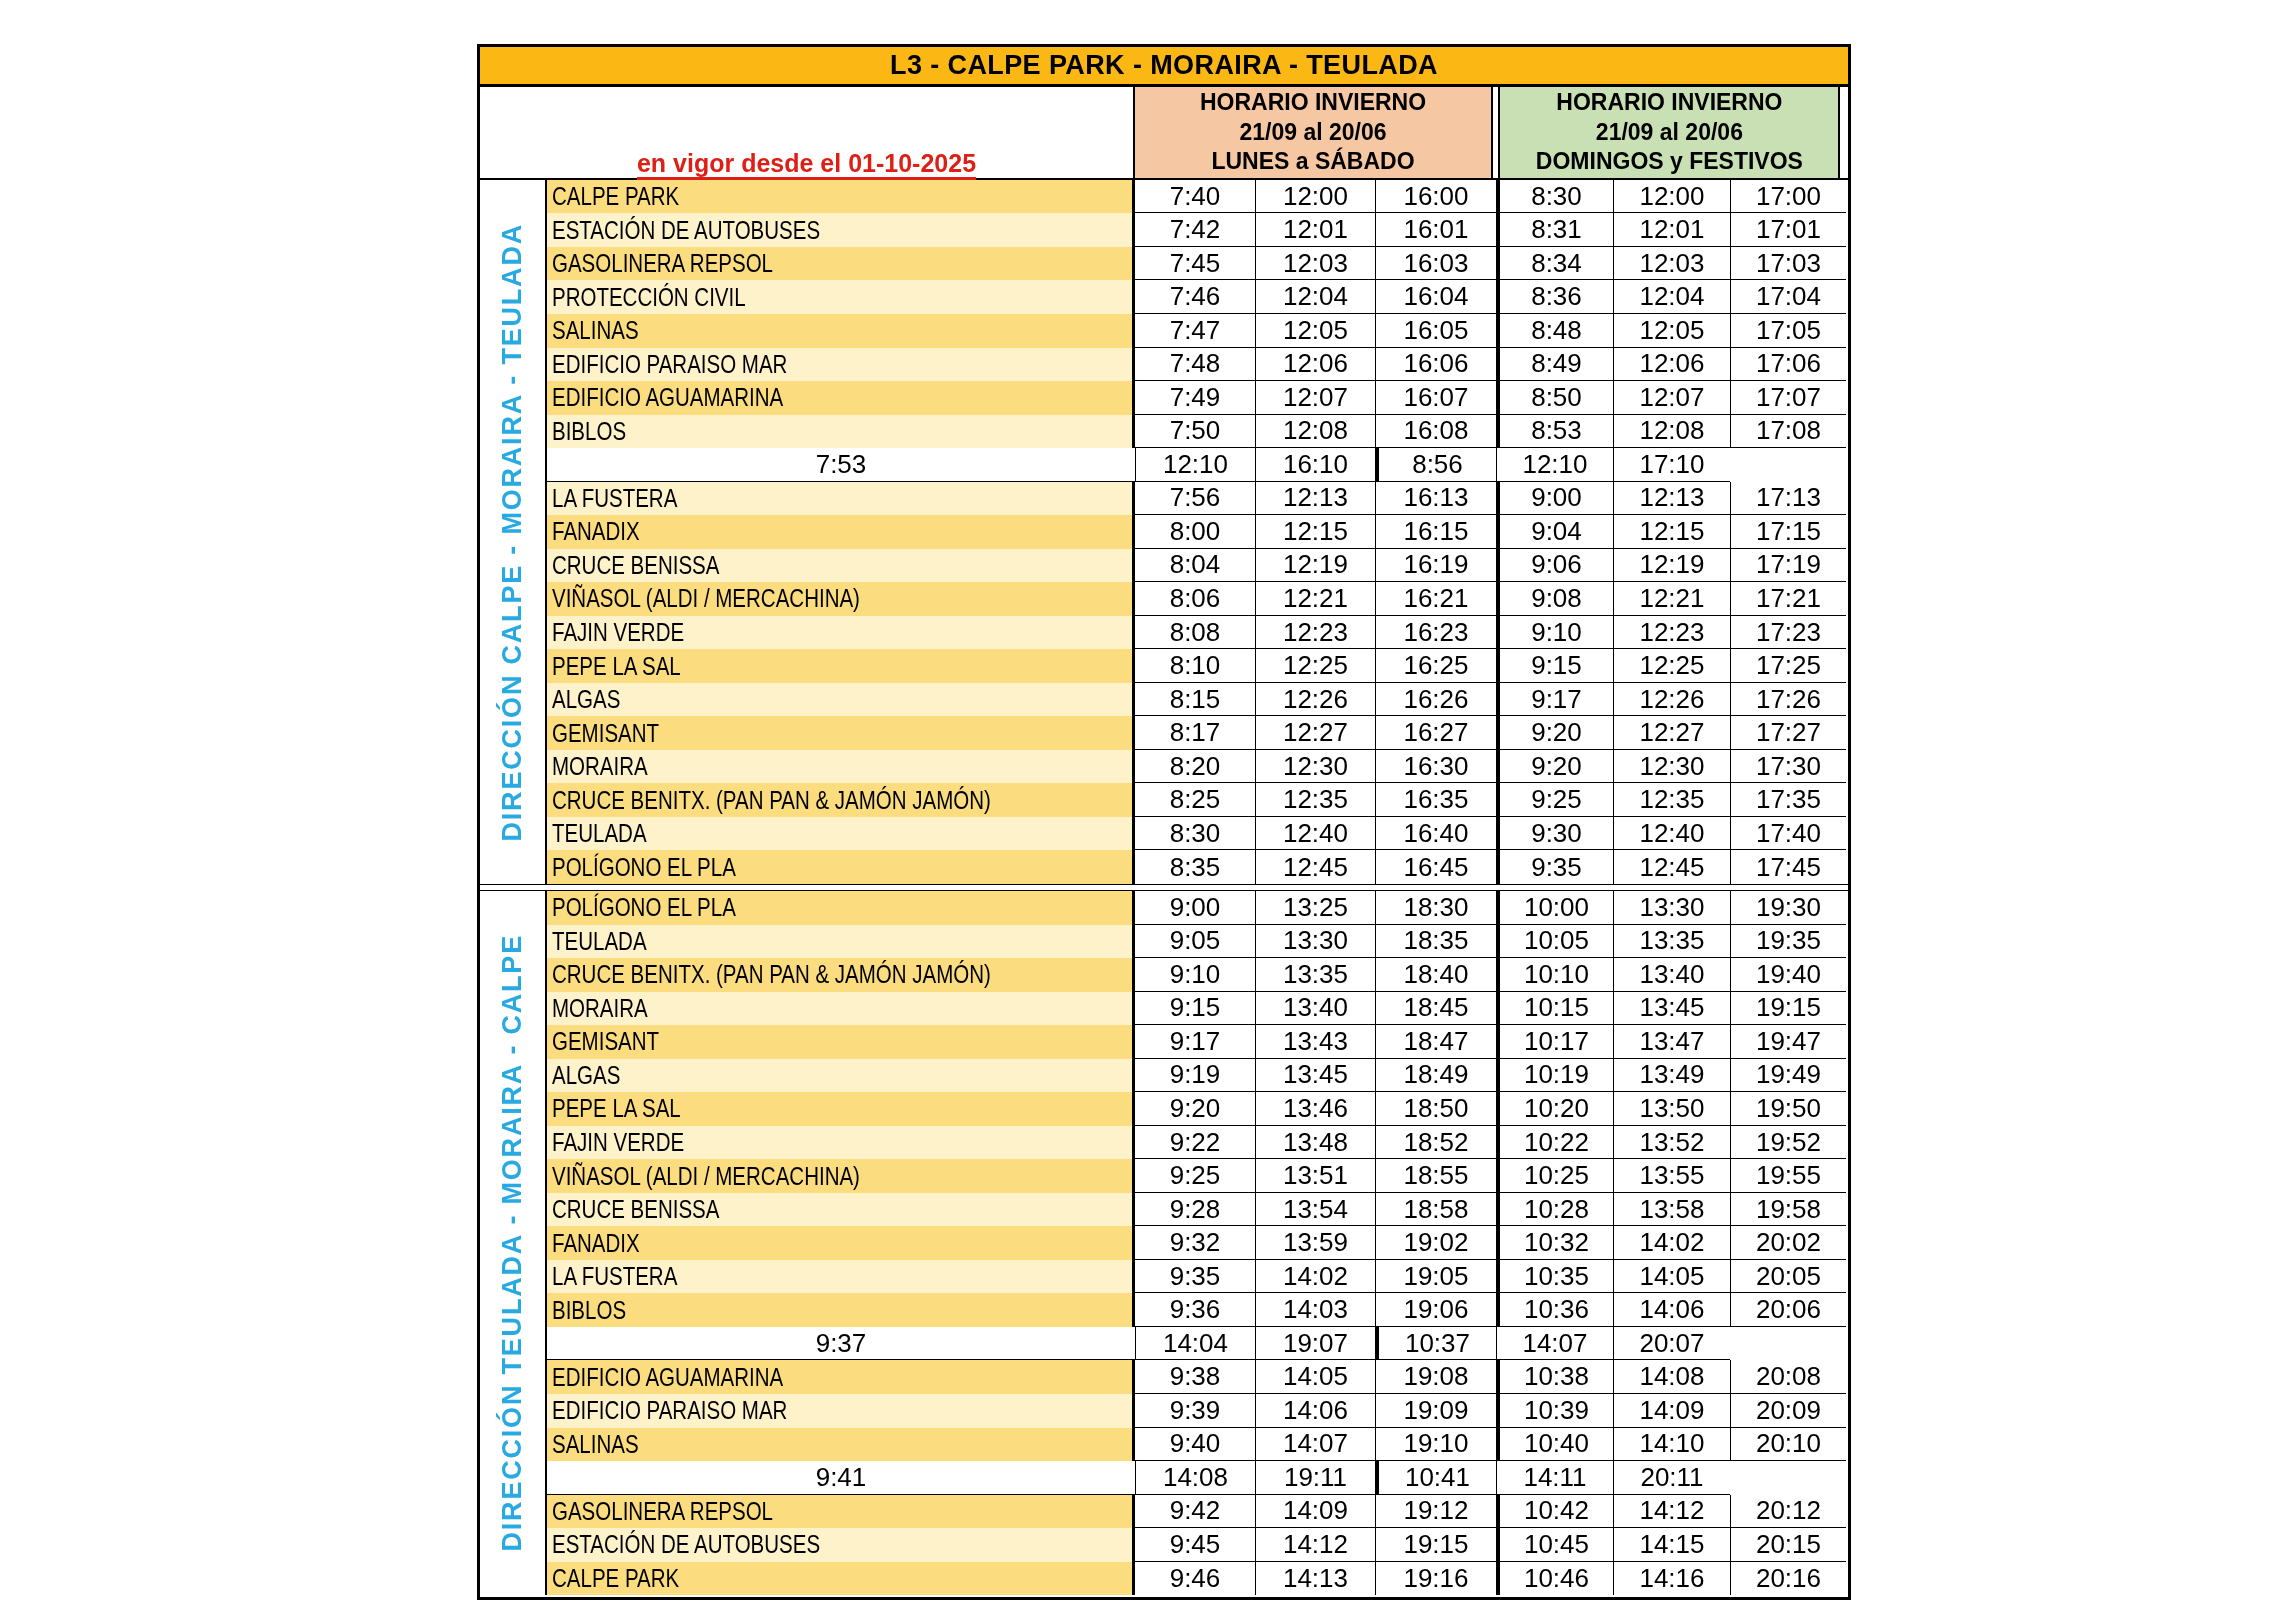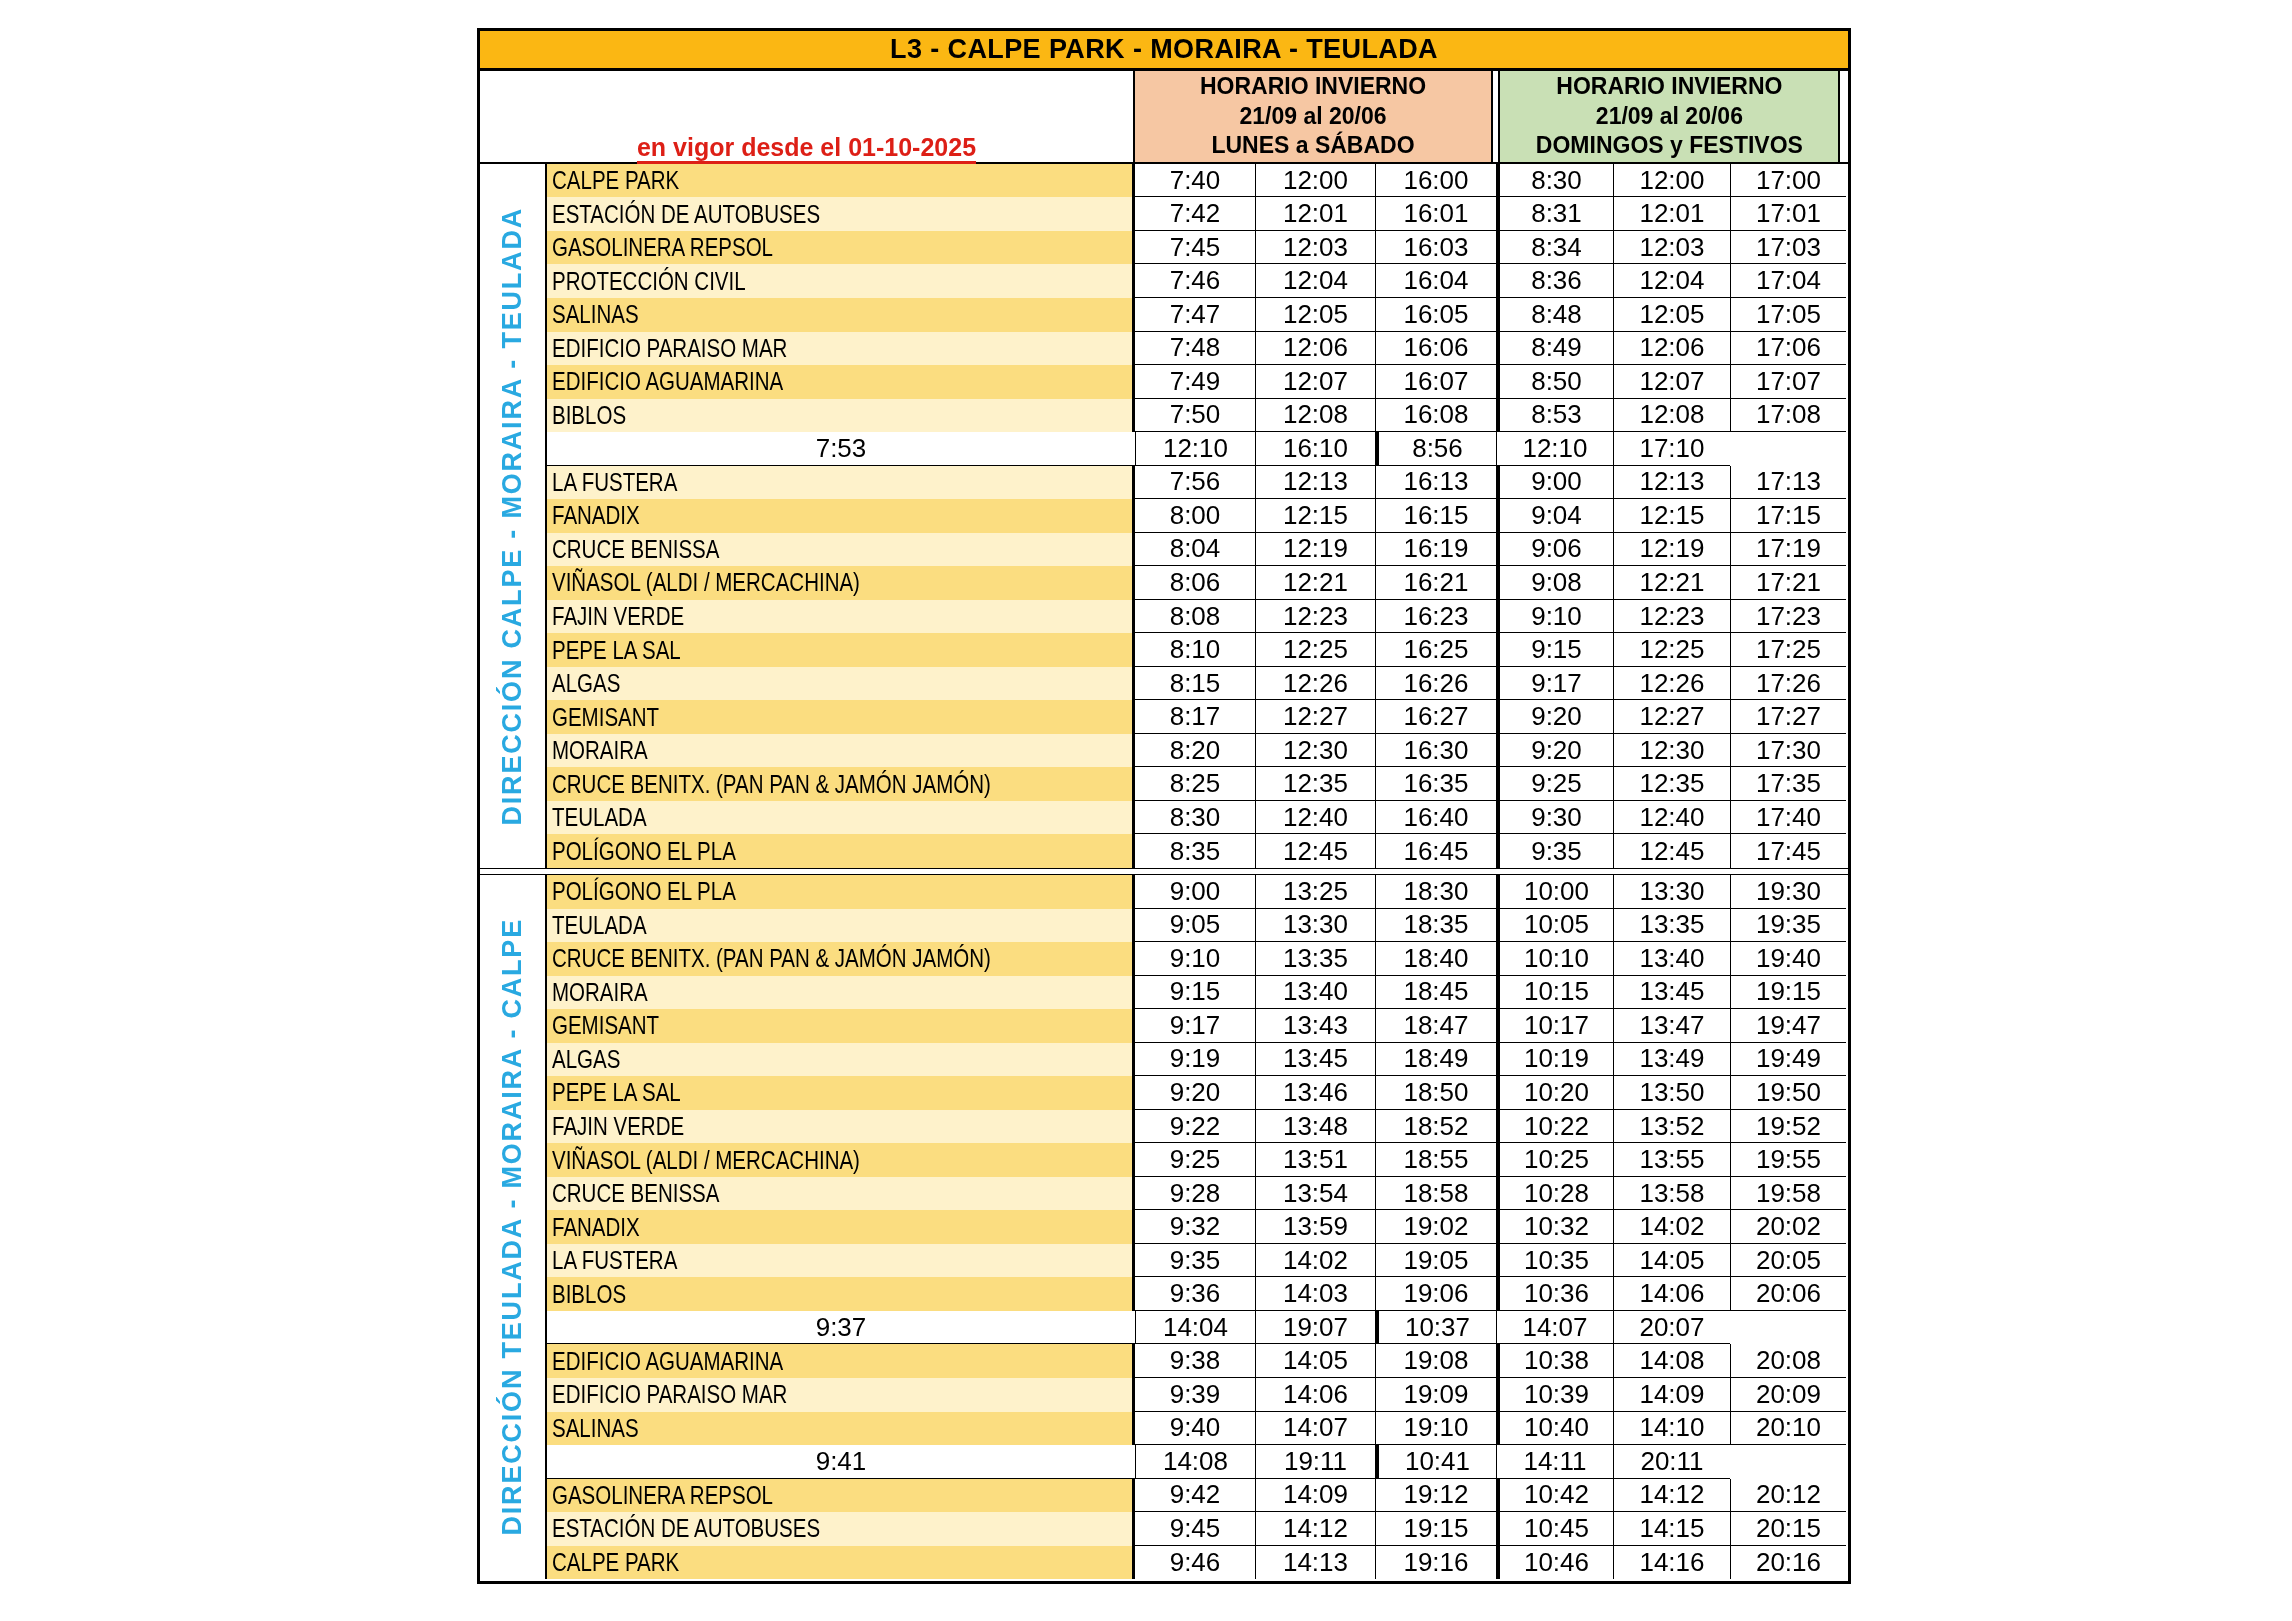--- a/index.html
+++ b/index.html
@@ -16,21 +16,21 @@
   html, body { background: #ffffff; }
   body {
     width: 2293px; height: 1622px;
     font-family: "Liberation Sans", "DejaVu Sans", sans-serif;
     color: #000;
     position: relative;
     overflow: hidden;
   }
   .sheet {
     position: absolute;
-    left: 477px; top: 28px;
+    left: 477px; top: 44px;
     width: 1374px; height: 1556px;
     border: 3.6px solid var(--line);
     background: #fff;
   }
   
   .title-bar {
     height: 40px;
     background: var(--title-bg);
     border-bottom: 3.6px solid var(--line);
     display: flex; align-items: center; justify-content: center;

